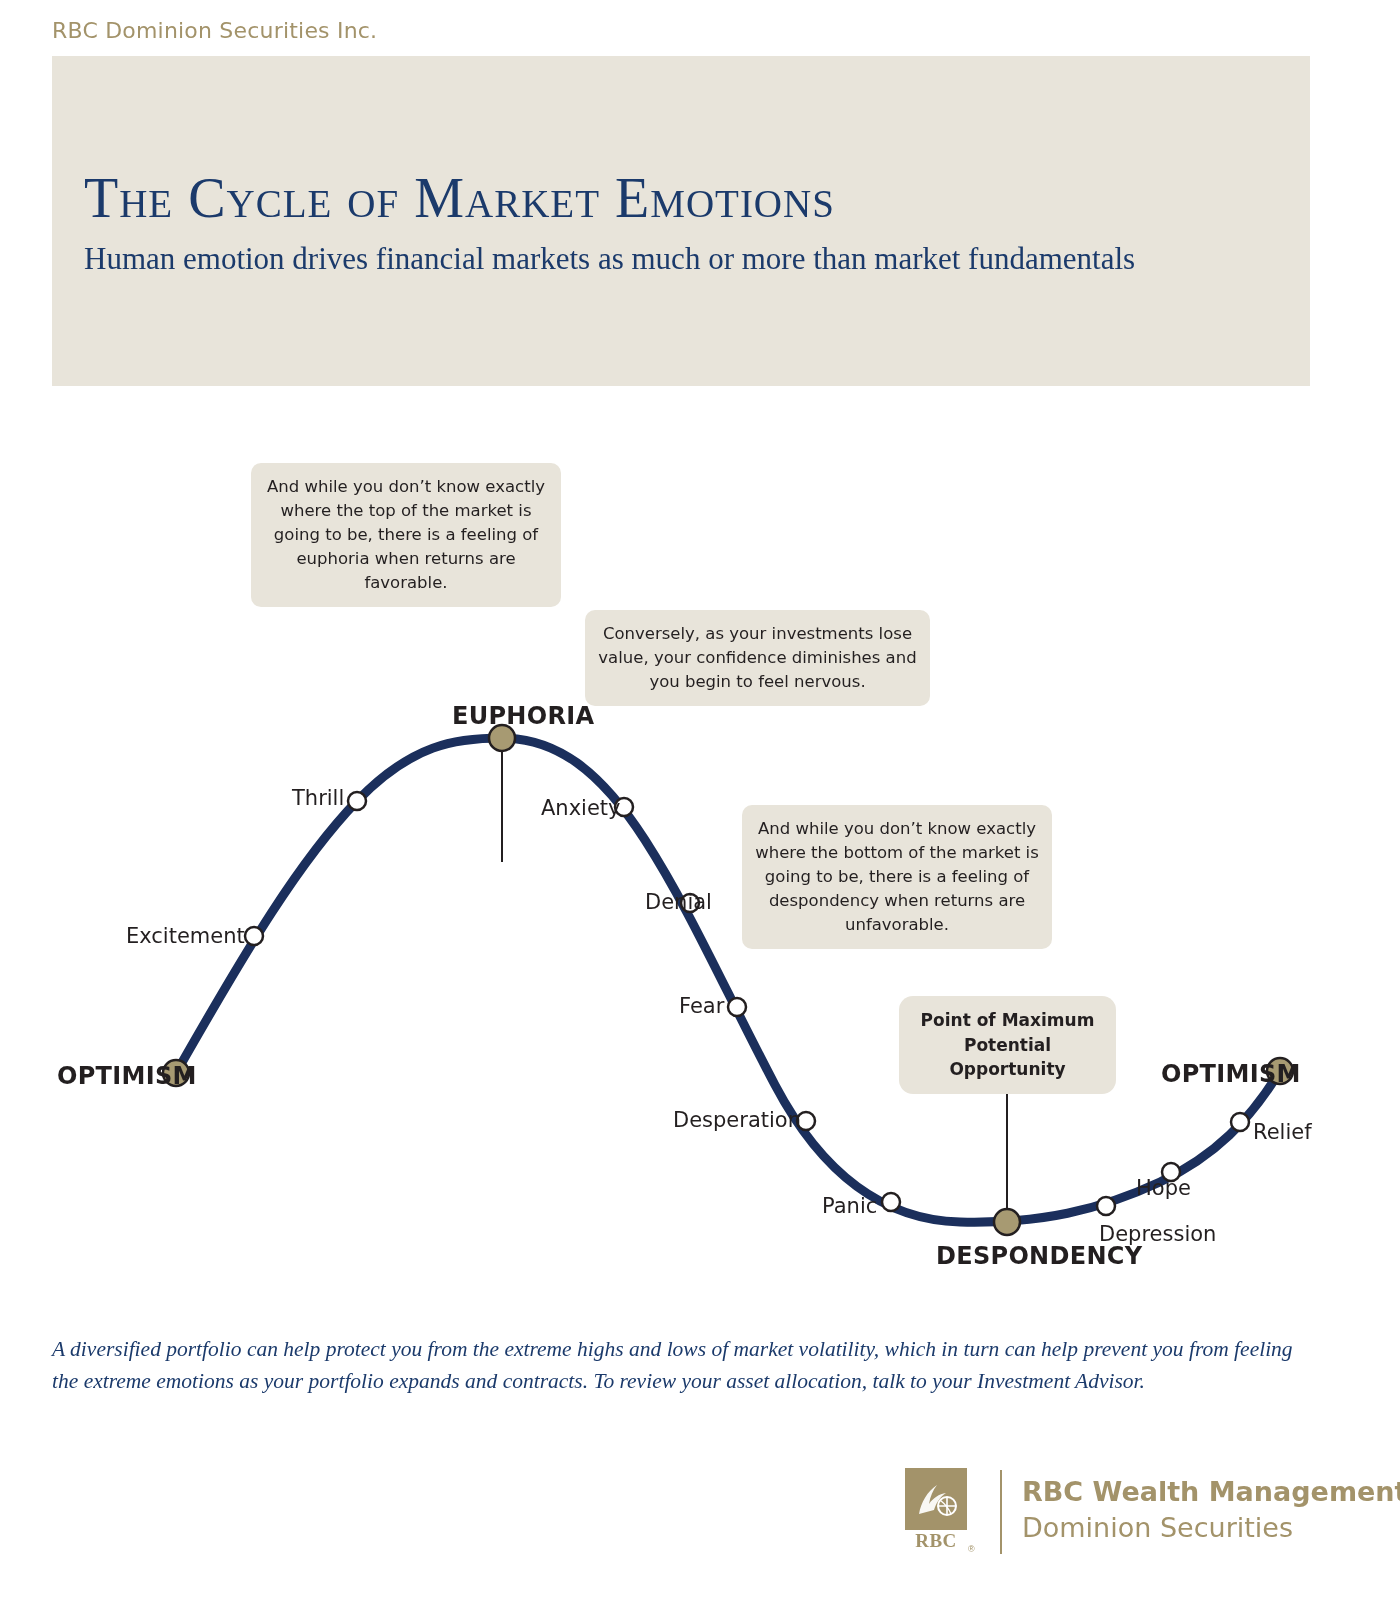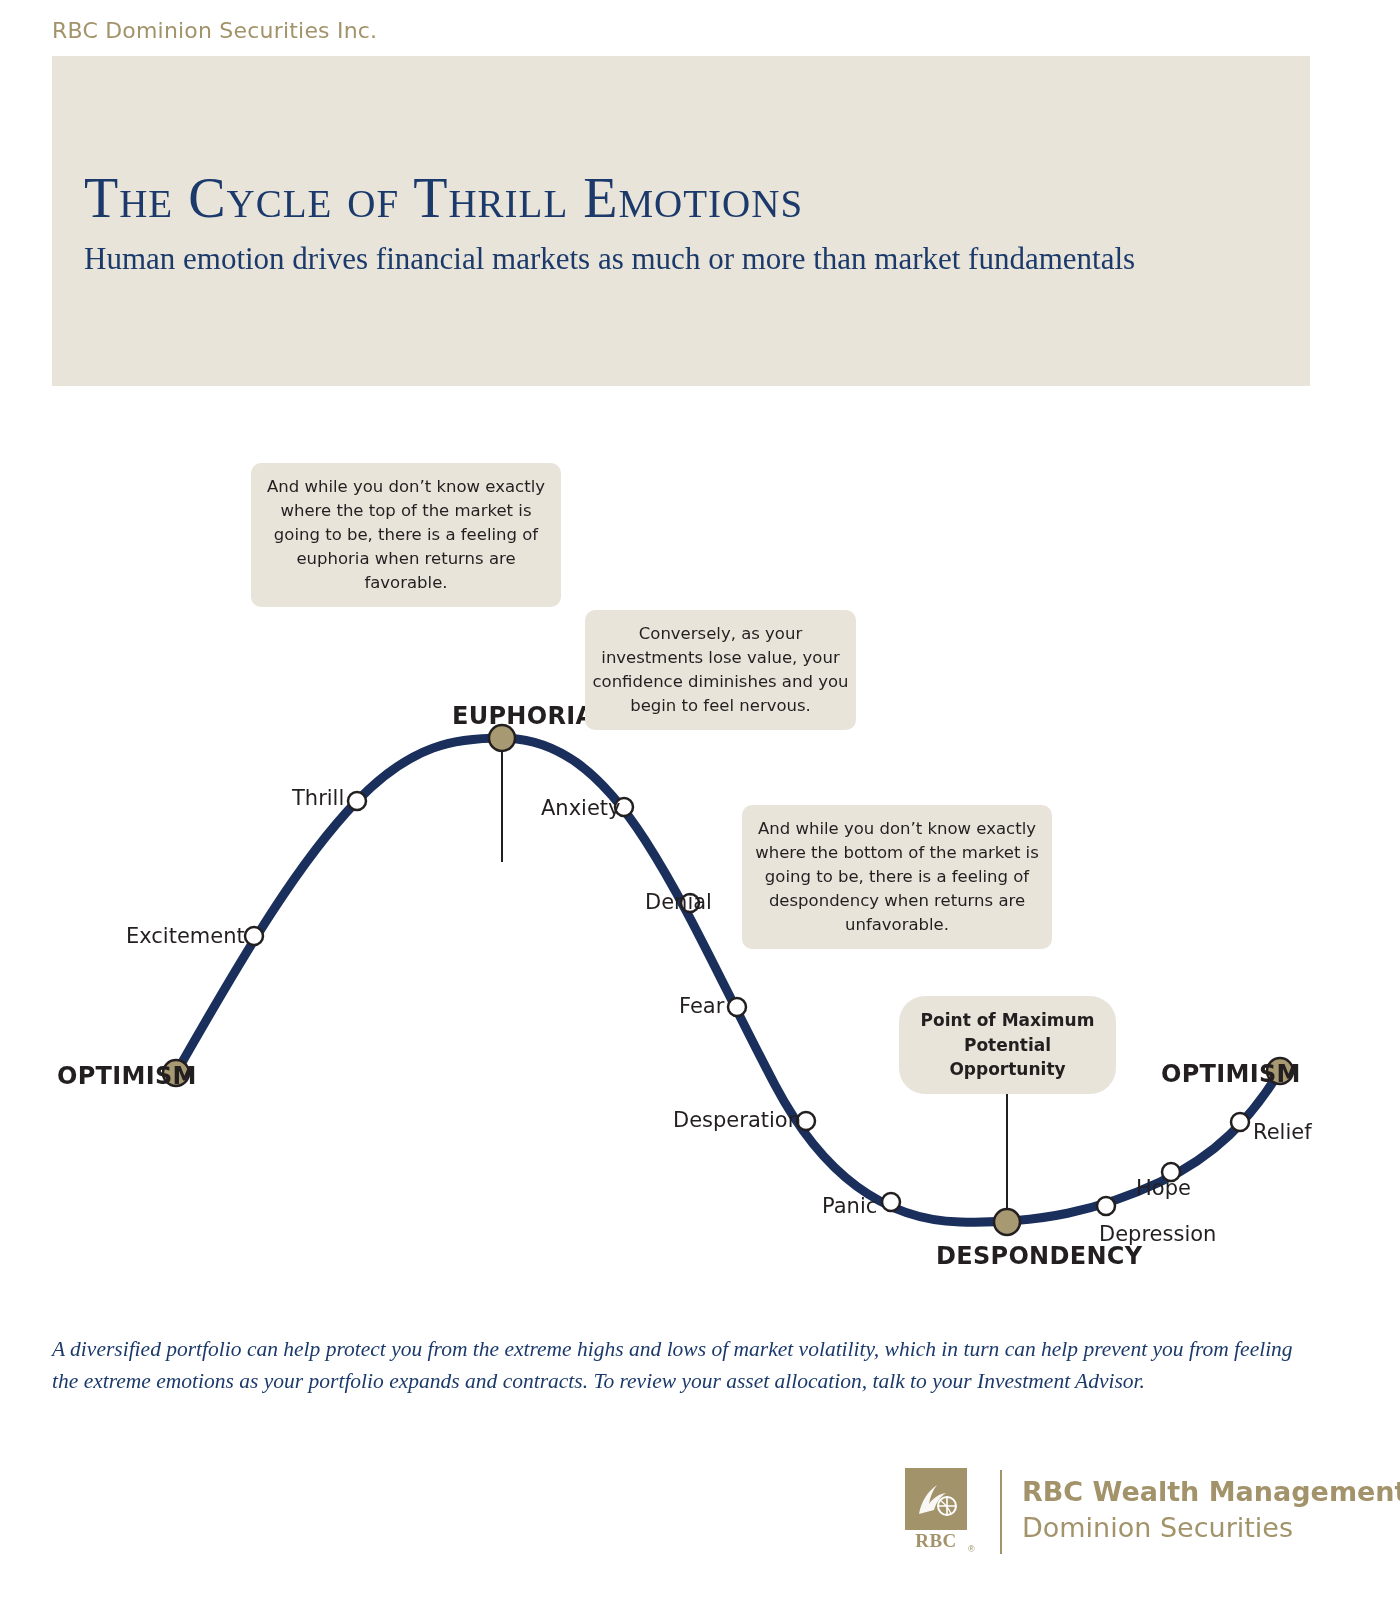--- a/index.html
+++ b/index.html
@@ -87,21 +87,21 @@
   .callout.emphasis {
     background: #c5c6dd;
     font-weight: bold;
     font-size: 17px;
     border-radius: 14px;
   }
   .callout.pill {
     background: #e8e4da;
     font-weight: bold;
     font-size: 17px;
-    border-radius: 26px;
+    border-radius: 14px;
   }
 
   
   .pt-label {
     position: absolute;
     font-family: "DejaVu Sans", sans-serif;
     font-size: 21px;
     color: #231f20;
     white-space: nowrap;
   }
@@ -186,21 +186,21 @@
     color: #a3936a;
     white-space: nowrap;
   }
 </style>
 </head>
 <body>
 
 <div id="brand-line">RBC Dominion Securities Inc.</div>
 
 <div id="title-banner">
-  <div id="title-main">The Cycle of Thrill Emotions</div>
+  <div id="title-main">The Cycle of Market Emotions</div>
   <div id="title-sub">Human emotion drives financial markets as much or more than market fundamentals</div>
 </div>
 
 <div id="chart-stage">
 
   <svg id="curve-svg" width="1400" height="870">
 
     <line x1="502" y1="308" x2="502" y2="432" stroke="#231f20" stroke-width="2"></line>
 
     <line x1="1007" y1="792" x2="1007" y2="620" stroke="#231f20" stroke-width="2"></line>
@@ -246,21 +246,21 @@
   <div class="pt-label" style="left:822px; top:764px;">Panic</div>
   <div class="pt-label major" style="left:936px; top:812px;">DESPONDENCY</div>
   <div class="pt-label" style="left:1099px;top:792px;">Depression</div>
   <div class="pt-label" style="left:1136px;top:746px;">Hope</div>
   <div class="pt-label" style="left:1253px;top:690px;">Relief</div>
   <div class="pt-label major" style="left:1161px;top:630px;">OPTIMISM</div>
 
 
   <div class="callout" style="left:251px; top:33px; width:310px;">And while you don’t know exactly where the top of the market is going to be, there is a feeling of euphoria when returns are favorable.</div>
 
-  <div class="callout" style="left:585px; top:180px; width:271px;">Conversely, as your investments lose value, your confidence diminishes and you begin to feel nervous.</div>
+  <div class="callout" style="left:585px; top:180px; width:345px;">Conversely, as your investments lose value, your confidence diminishes and you begin to feel nervous.</div>
 
   <div class="callout" style="left:742px; top:375px; width:310px;">And while you don’t know exactly where the bottom of the market is going to be, there is a feeling of despondency when returns are unfavorable.</div>
 
 
   <div class="callout pill" style="left:899px; top:566px; width:217px;">Point of Maximum Potential Opportunity</div>
 </div>
 
 <div id="footer-note">A diversified portfolio can help protect you from the extreme highs and lows of market volatility, which in turn can help prevent you from feeling the extreme emotions as your portfolio expands and contracts. To review your asset allocation, talk to your Investment Advisor.</div>
 
 <div id="footer-logo">

